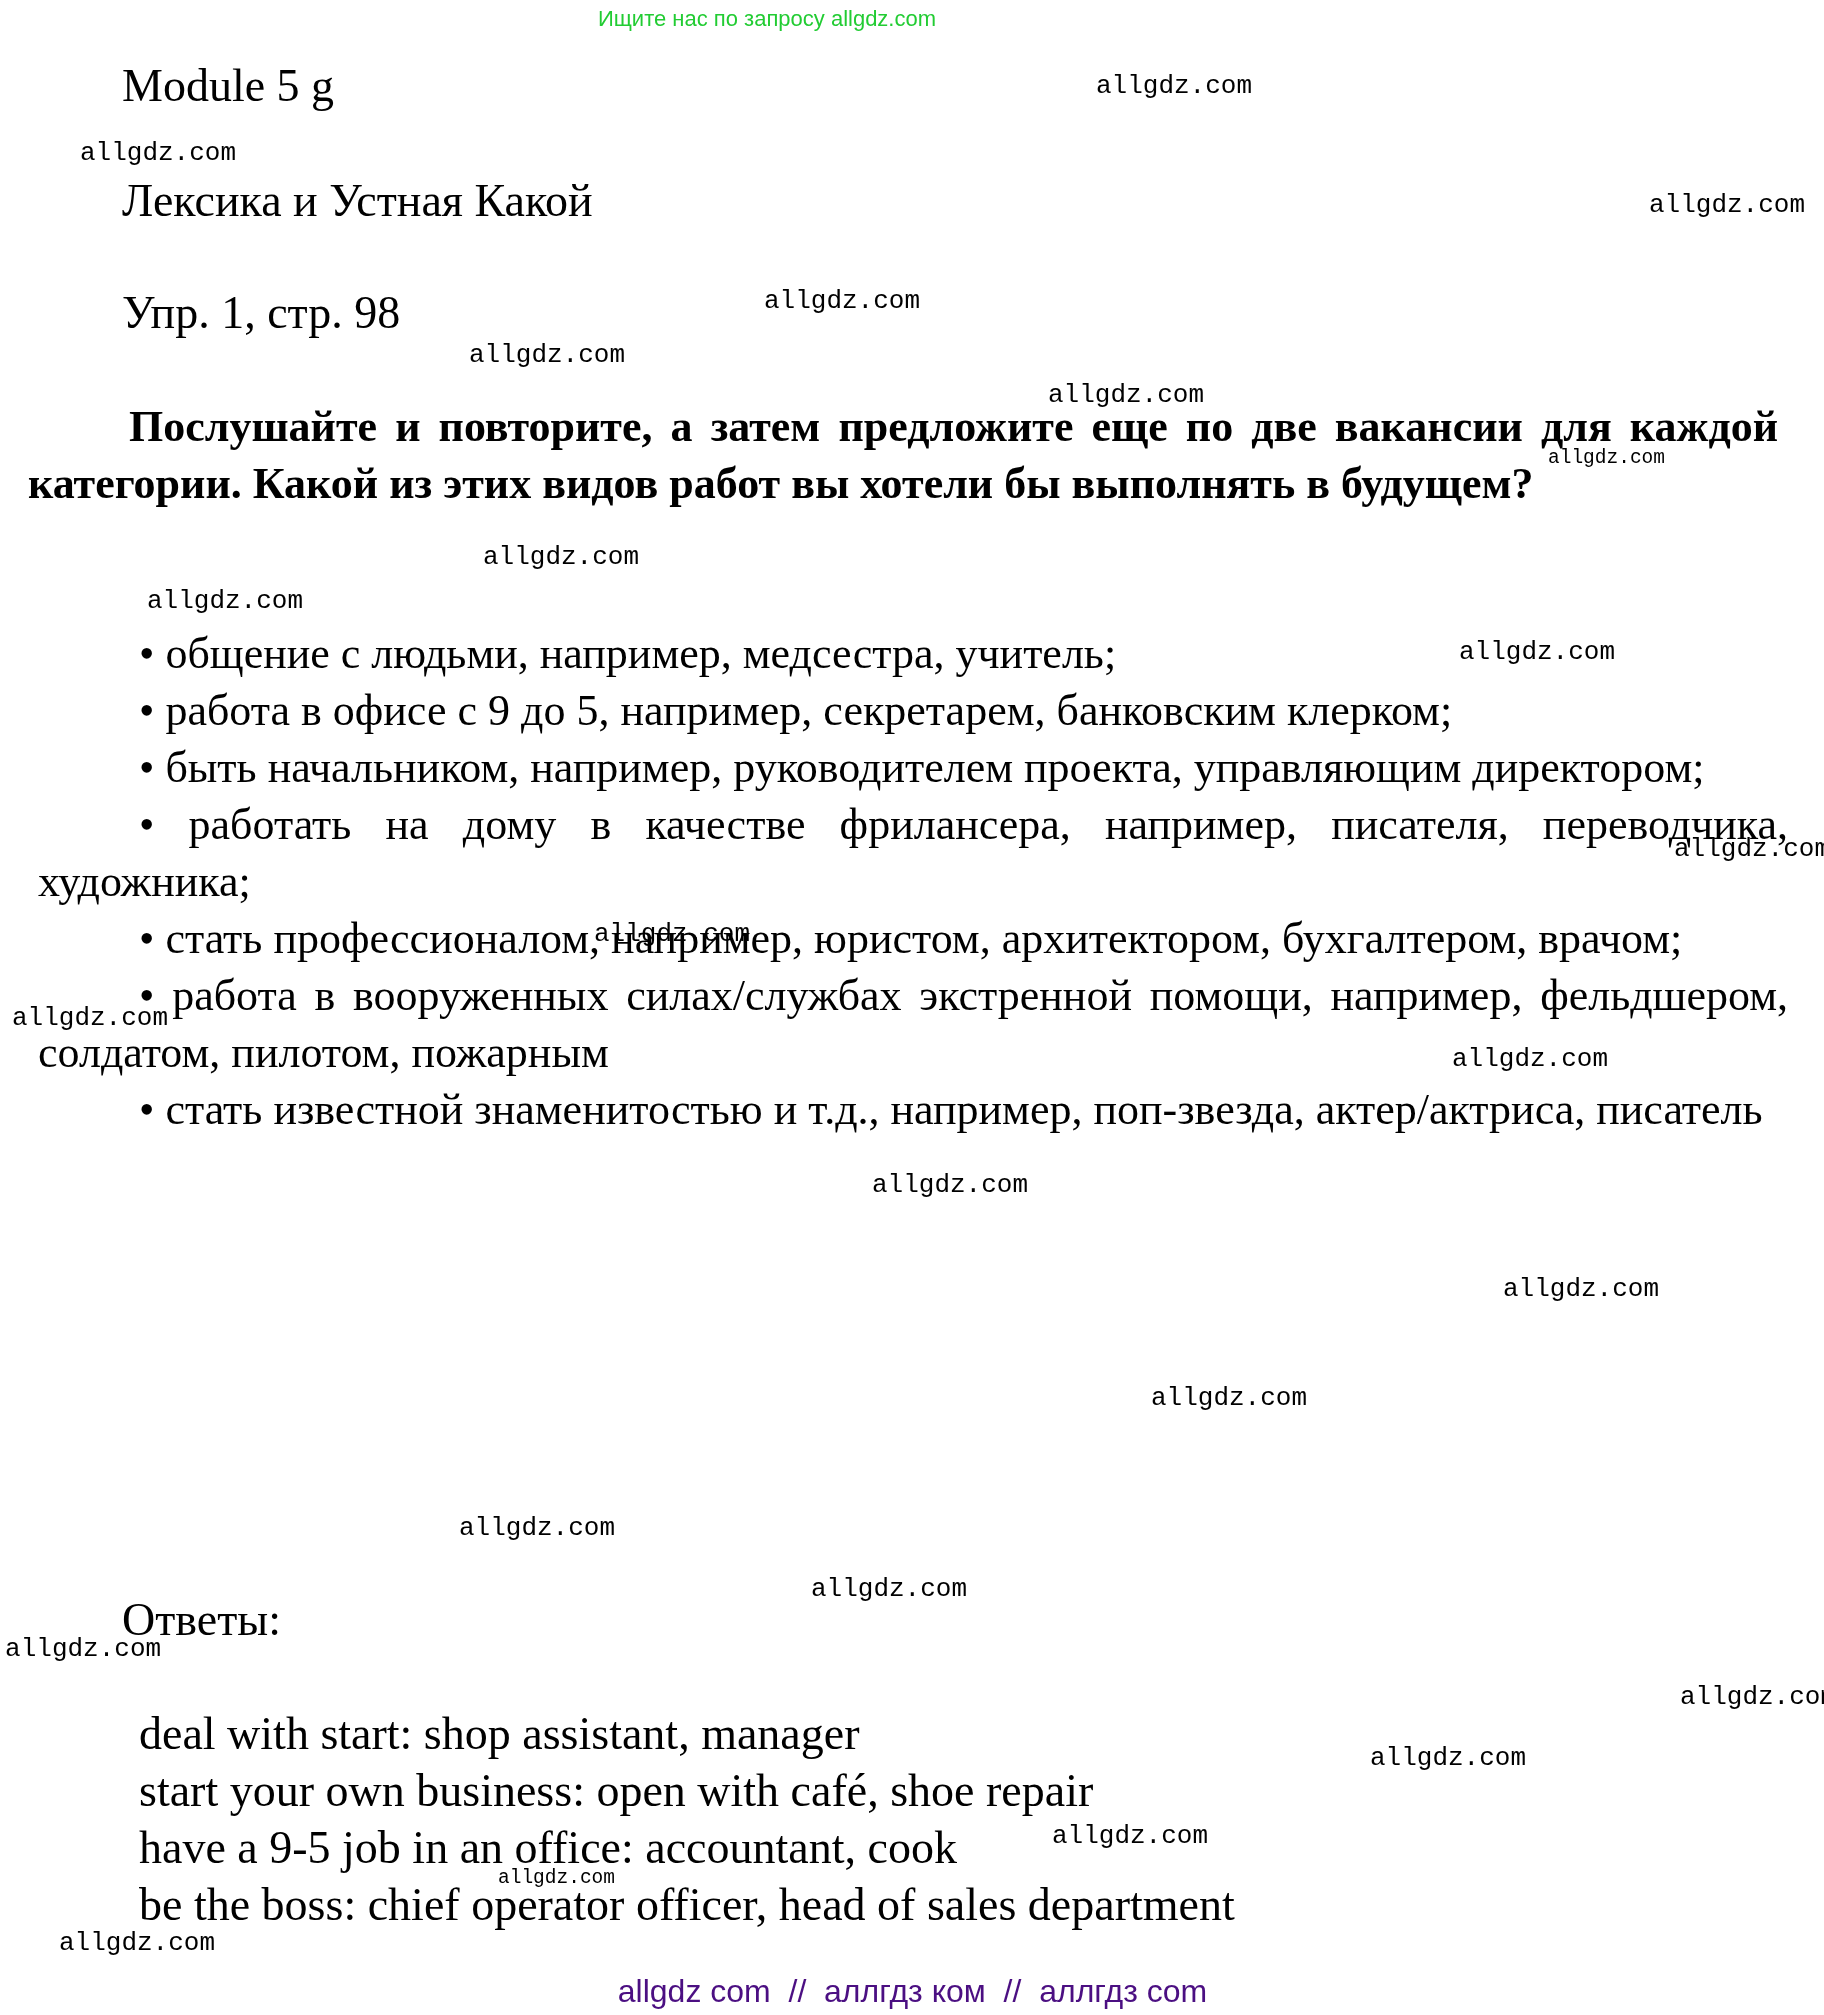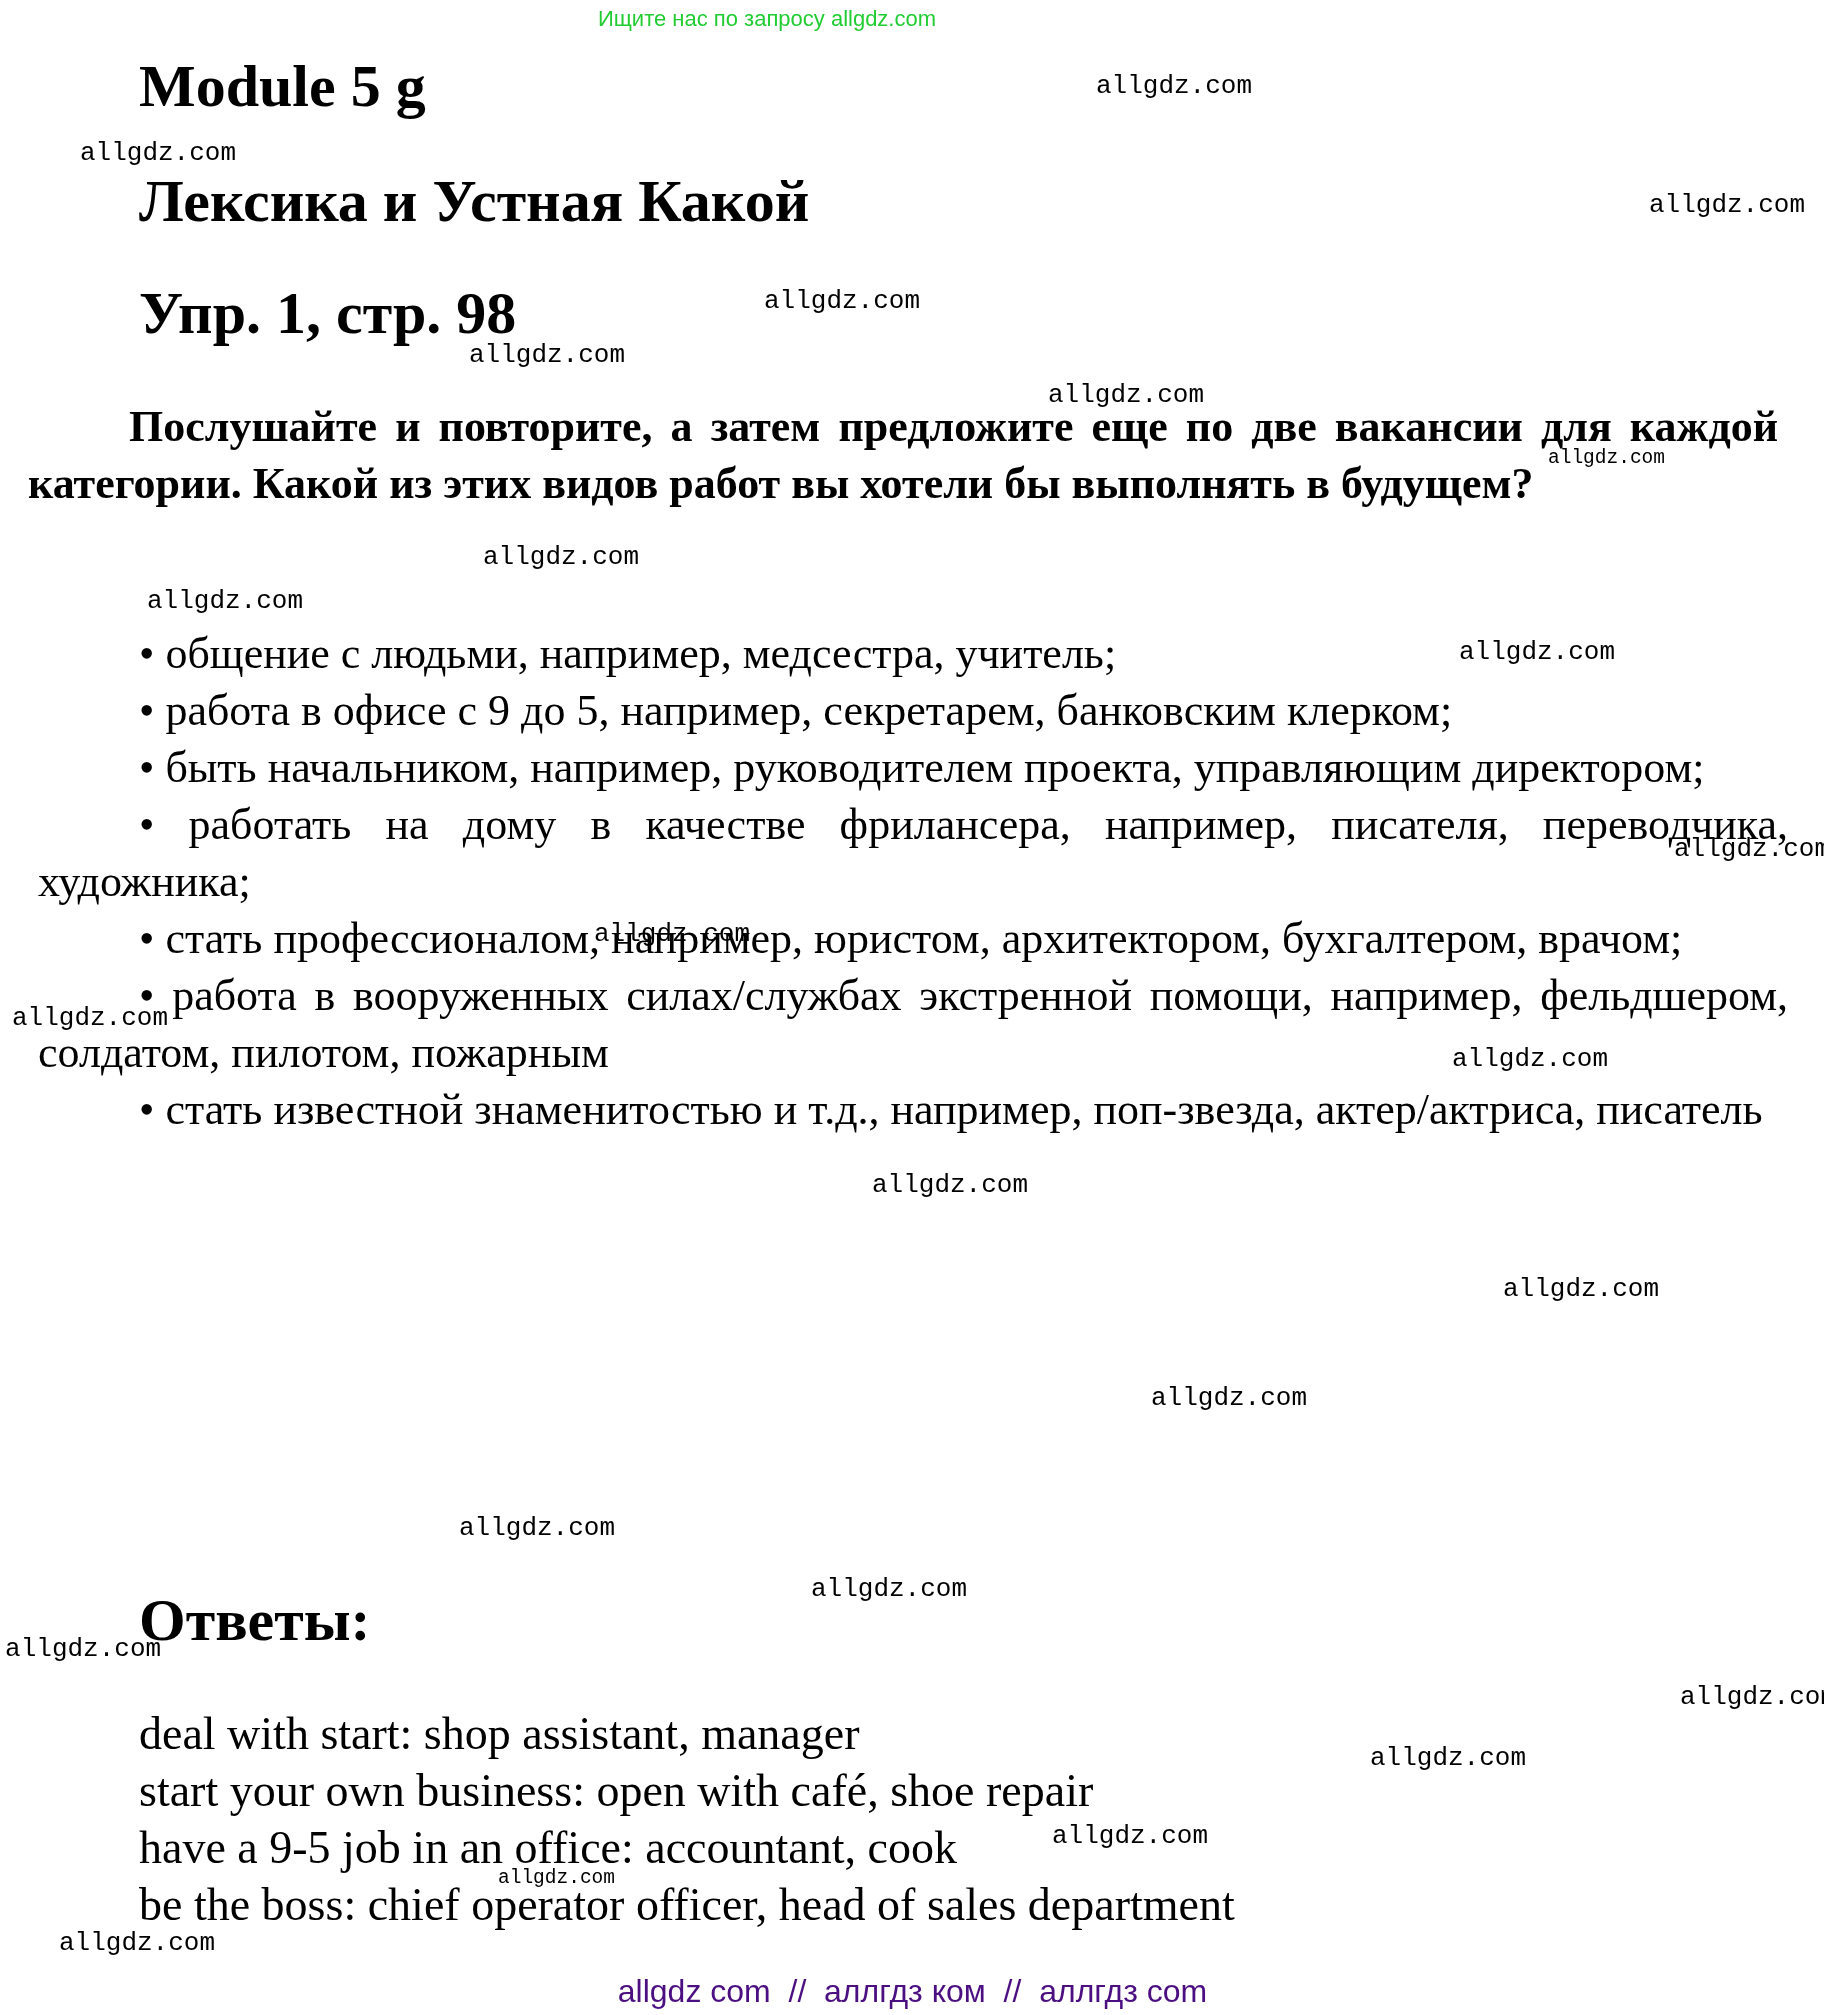--- a/index.html
+++ b/index.html
@@ -2,21 +2,21 @@
 <html style="font-size:13.6px"><head>
 <meta charset="utf-8">
 <style>
   html, body { margin: 0; padding: 0; background: #ffffff; }
   body { width: 1825px; height: 2015px; position: relative; overflow: hidden;
          font-family: "Liberation Serif", serif; color: #000; }
   .top-banner { position: absolute; top: 0; left: 0; width: 1534px; text-align: center;
                 font-family: "Liberation Sans", sans-serif; font-size: 22px; line-height: 37px; }
   .footer-banner { position: absolute; top: 1973px; left: 0; width: 1825px; text-align: center;
                 font-family: "Liberation Sans", sans-serif; font-size: 32px; line-height: 37px; white-space: pre; }
-  .heading { position: absolute; left: 139px; font-weight: bold; font-size: 60px; line-height: 54px; margin: 0; }
+  .heading { position: absolute; left: 122px; font-weight: normal; font-size: 46px; line-height: 54px; margin: 0; }
   .instructions { position: absolute; left: 28px; width: 1750px; top: 398px; font-weight: bold;
                   font-size: 44px; line-height: 57px; text-align: justify; text-indent: 101px; margin: 0; }
   .bullets { position: absolute; left: 38px; width: 1750px; top: 625px; margin: 0; padding: 0; list-style: none; }
   .bullets li { font-size: 44px; line-height: 57px; text-align: justify; text-indent: 101px; }
   .answers { position: absolute; left: 139px; top: 1705px; margin: 0; padding: 0; list-style: none; }
   .answers li { font-size: 46px; line-height: 57px; white-space: nowrap; }
   .wm { position: absolute; font-family: Liberation Mono, monospace; font-size: 26px; line-height: 30.5px;
         color: #000000; white-space: nowrap; }
   .wm.small { font-size: 19.5px; line-height: 22px; }
 </style>

